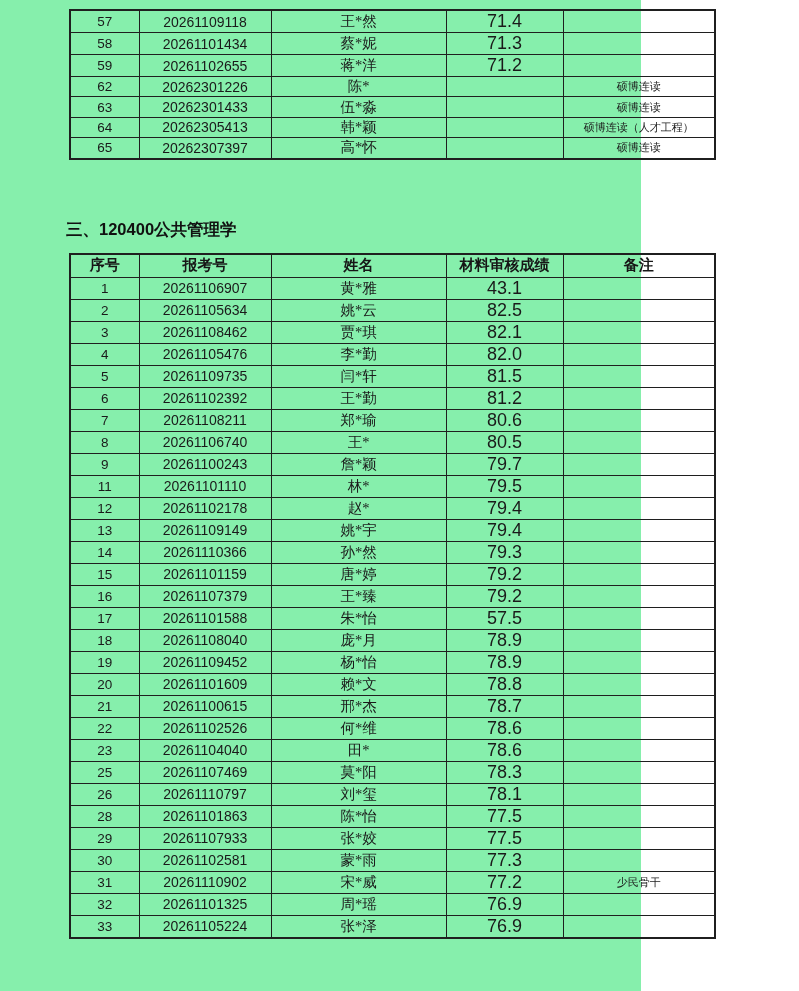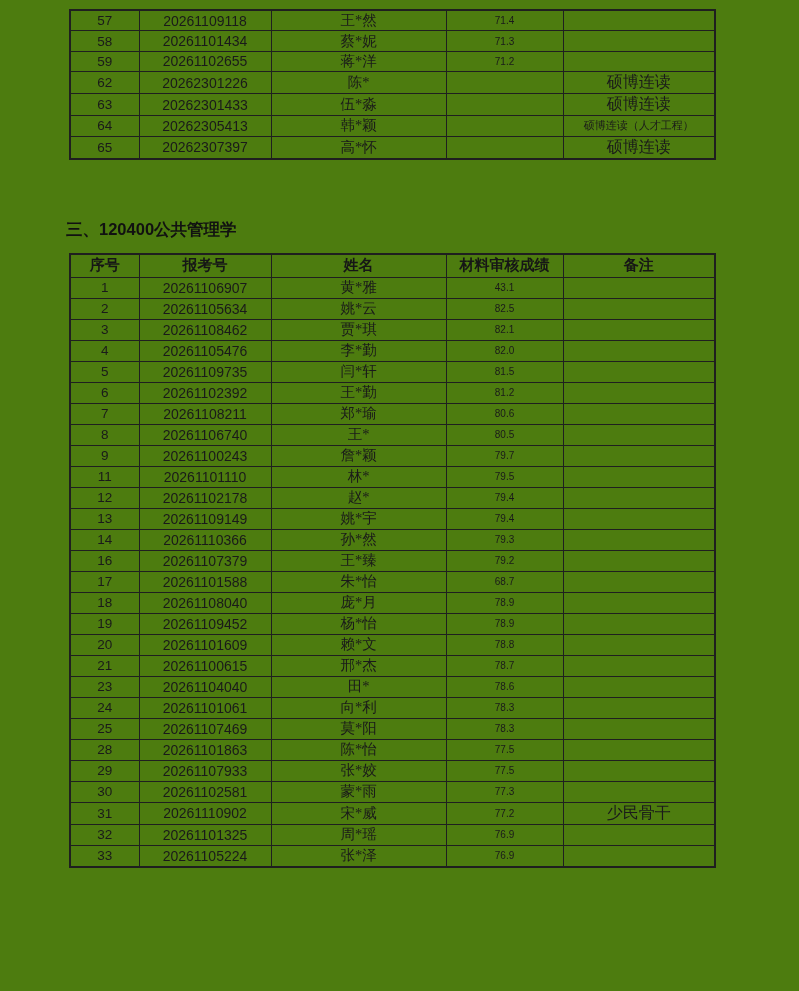--- a/index.html
+++ b/index.html
@@ -1,20 +1,20 @@
 <!DOCTYPE html>
 <html><head>
 <meta charset="utf-8">
 <style>
   html, body { margin: 0; padding: 0; }
   .page {
     position: relative;
-    width: 799px;
+    width: 641px;
     height: 991px;
-    background: #4d7c0f;
+    background: #86efac;
     color: #1a1a1a;
     font-family: "Liberation Sans", sans-serif;
   }
   table.doc {
     position: absolute;
     border-collapse: collapse;
     table-layout: fixed;
     width: 645px;
     left: 69px;
     border: 2px solid #1f1f1f;
@@ -34,22 +34,22 @@
   .lower th {
     height: 21.5px;
     font-family: "Liberation Sans", sans-serif;
     font-size: 15px;
     font-weight: 600;
     color: #161616;
   }
   .c-no    { font-family: "Liberation Sans", sans-serif;  font-size: 13.5px; }
   .c-reg   { font-family: "Liberation Sans", sans-serif;  font-size: 14px; }
   .c-name  { font-family: "Liberation Serif", "DejaVu Serif", serif; font-size: 14.5px; }
-  .c-score { font-family: "Liberation Sans", sans-serif;  font-size: 10px; }
-  .c-remark{ font-family: "Liberation Serif", "DejaVu Serif", serif; font-size: 16px; }
+  .c-score { font-family: "Liberation Sans", sans-serif;  font-size: 18px; }
+  .c-remark{ font-family: "Liberation Serif", "DejaVu Serif", serif; font-size: 11px; }
   .c-remark.small { font-size: 11px; }
   .heading {
     position: absolute;
     left: 66px;
     top: 219px;
     font-family: "Liberation Sans", sans-serif;
     font-size: 16.5px;
     font-weight: bold;
     color: #111111;
   }
@@ -225,31 +225,38 @@
           <td class="c-remark"></td>
         </tr>
         <tr>
           <td class="c-no">14</td>
           <td class="c-reg">20261110366</td>
           <td class="c-name">孙*然</td>
           <td class="c-score">79.3</td>
           <td class="c-remark"></td>
         </tr>
         <tr>
+          <td class="c-no">15</td>
+          <td class="c-reg">20261101159</td>
+          <td class="c-name">唐*婷</td>
+          <td class="c-score">79.2</td>
+          <td class="c-remark"></td>
+        </tr>
+        <tr>
           <td class="c-no">16</td>
           <td class="c-reg">20261107379</td>
           <td class="c-name">王*臻</td>
           <td class="c-score">79.2</td>
           <td class="c-remark"></td>
         </tr>
         <tr>
           <td class="c-no">17</td>
           <td class="c-reg">20261101588</td>
           <td class="c-name">朱*怡</td>
-          <td class="c-score">68.7</td>
+          <td class="c-score">57.5</td>
           <td class="c-remark"></td>
         </tr>
         <tr>
           <td class="c-no">18</td>
           <td class="c-reg">20261108040</td>
           <td class="c-name">庞*月</td>
           <td class="c-score">78.9</td>
           <td class="c-remark"></td>
         </tr>
         <tr>
@@ -267,38 +274,45 @@
           <td class="c-remark"></td>
         </tr>
         <tr>
           <td class="c-no">21</td>
           <td class="c-reg">20261100615</td>
           <td class="c-name">邢*杰</td>
           <td class="c-score">78.7</td>
           <td class="c-remark"></td>
         </tr>
         <tr>
+          <td class="c-no">22</td>
+          <td class="c-reg">20261102526</td>
+          <td class="c-name">何*维</td>
+          <td class="c-score">78.6</td>
+          <td class="c-remark"></td>
+        </tr>
+        <tr>
           <td class="c-no">23</td>
           <td class="c-reg">20261104040</td>
           <td class="c-name">田*</td>
           <td class="c-score">78.6</td>
           <td class="c-remark"></td>
         </tr>
         <tr>
-          <td class="c-no">24</td>
-          <td class="c-reg">20261101061</td>
-          <td class="c-name">向*利</td>
-          <td class="c-score">78.3</td>
-          <td class="c-remark"></td>
-        </tr>
-        <tr>
           <td class="c-no">25</td>
           <td class="c-reg">20261107469</td>
           <td class="c-name">莫*阳</td>
           <td class="c-score">78.3</td>
+          <td class="c-remark"></td>
+        </tr>
+        <tr>
+          <td class="c-no">26</td>
+          <td class="c-reg">20261110797</td>
+          <td class="c-name">刘*玺</td>
+          <td class="c-score">78.1</td>
           <td class="c-remark"></td>
         </tr>
         <tr>
           <td class="c-no">28</td>
           <td class="c-reg">20261101863</td>
           <td class="c-name">陈*怡</td>
           <td class="c-score">77.5</td>
           <td class="c-remark"></td>
         </tr>
         <tr>

